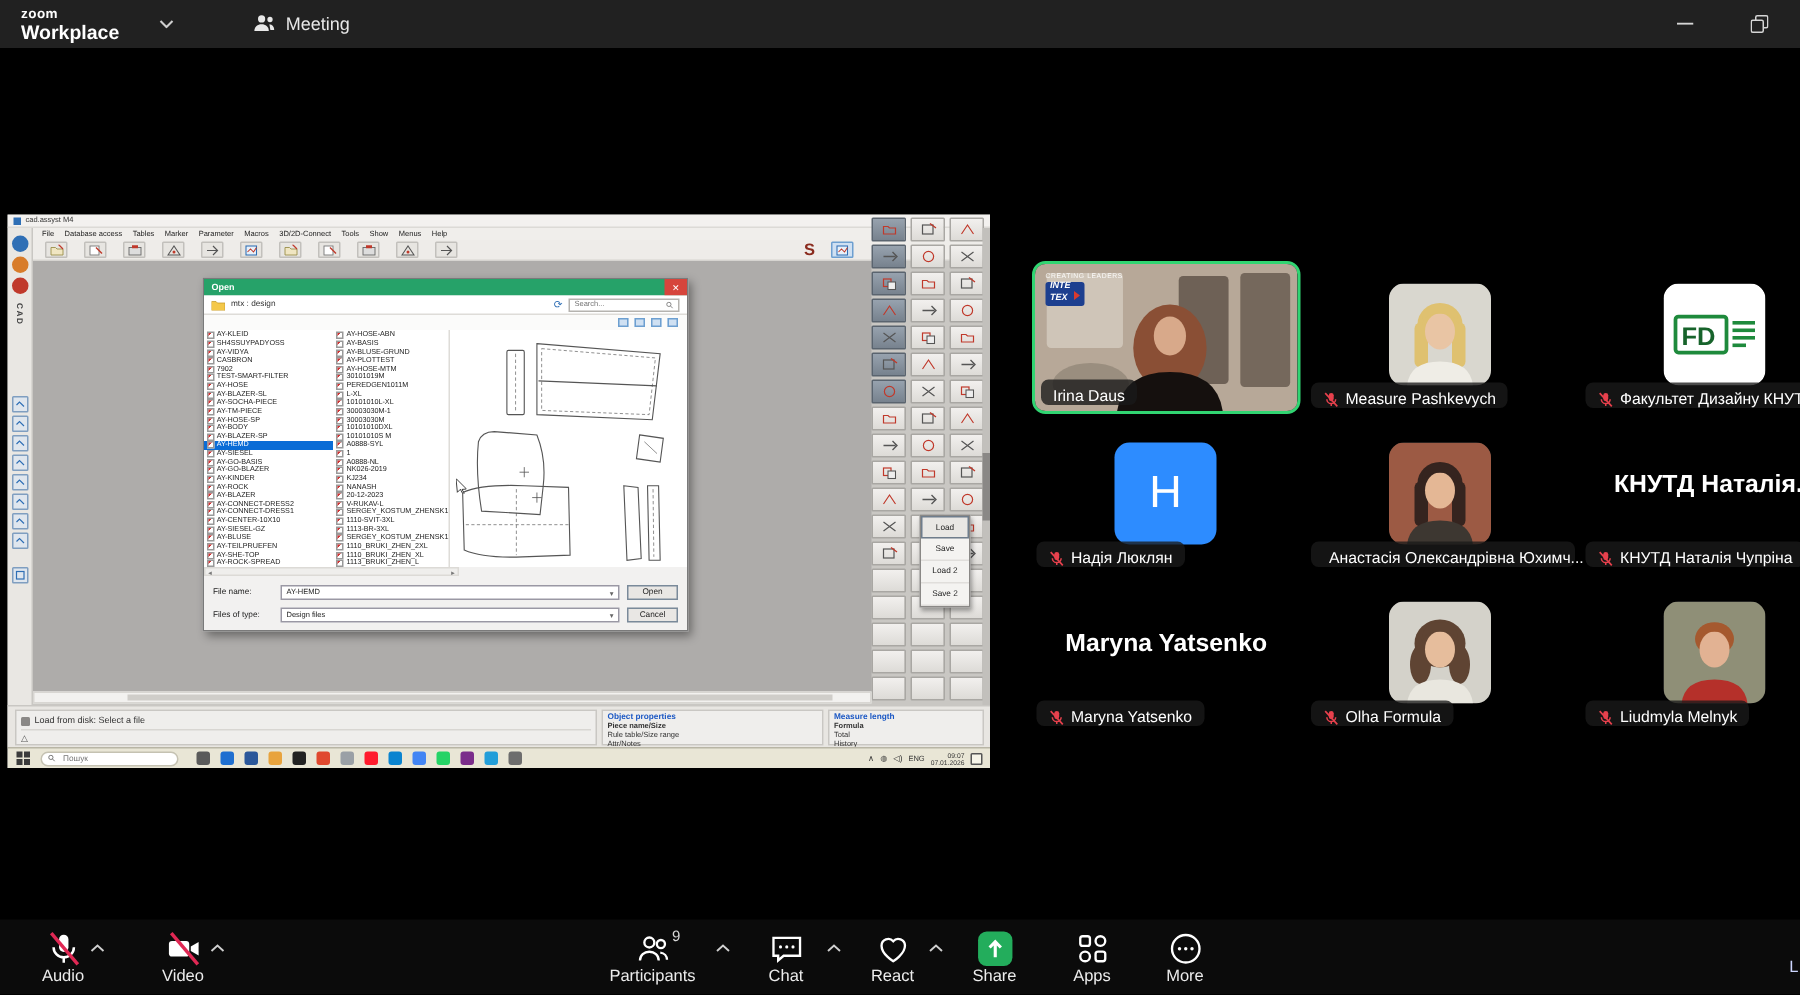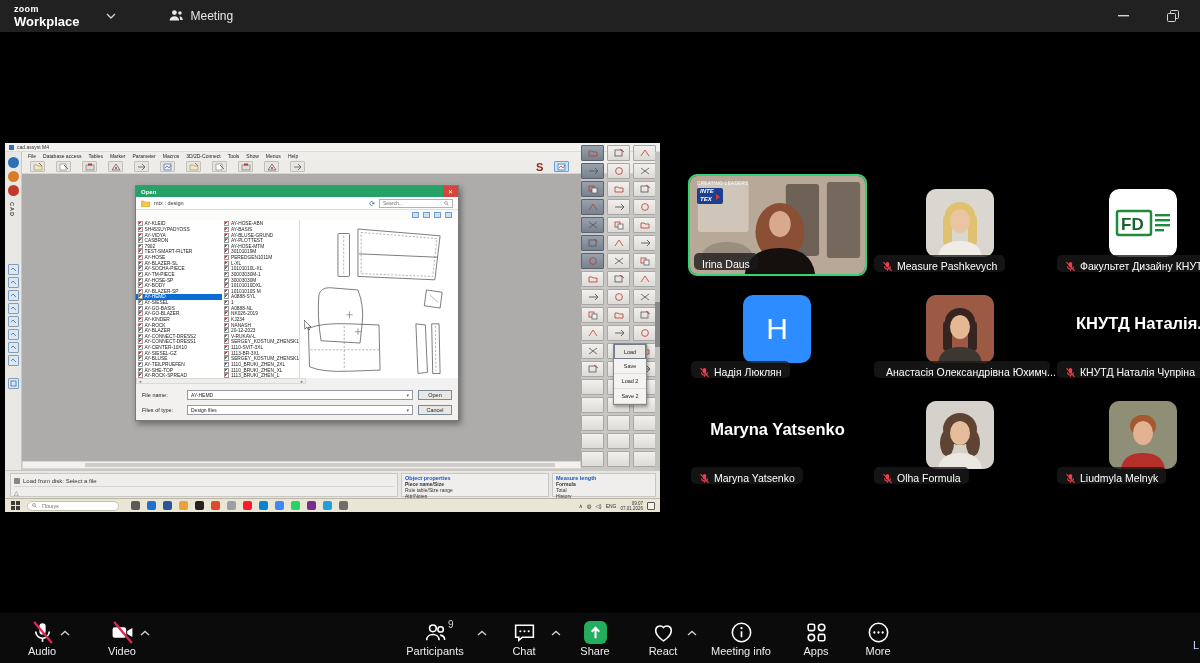--- a/index.html
+++ b/index.html
@@ -1165,49 +1165,38 @@
           </div>
 
     <span class="ctl-chev"><svg width="10" height="6" viewBox="0 0 10 6">
               <path d="M1 5l4-3.6L9 5" stroke="#cfcfcf" stroke-width="1.3" fill="none"></path>
             </svg></span>
     <div class="ctl-label">Chat</div>
   </div>
         <div class="ctl" style="width:68px">
     <div class="ctl-ico">
             <svg width="25" height="25" viewBox="0 0 24 24">
-              <rect x="1" y="1" width="22" height="22" rx="5.5" fill="var(--share_green)"></rect>
-              <path d="M12 17.5V8M8.4 11.2L12 7.5l3.6 3.7" stroke="#fff" stroke-width="2" fill="none"></path>
-            </svg>
-          </div>
-
-    <div class="ctl-label">Share</div>
-  </div>
-        <div class="ctl" style="width:68px">
-    <div class="ctl-ico">
-            <svg width="25" height="25" viewBox="0 0 24 24">
               <path d="M12 20s-7.5-4.6-7.5-10A4.3 4.3 0 0 1 12 7.2 4.3 4.3 0 0 1 19.5 10c0 5.4-7.5 10-7.5 10z" stroke="#fff" fill="none" stroke-width="1.5"></path>
             </svg>
           </div>
 
     <span class="ctl-chev"><svg width="10" height="6" viewBox="0 0 10 6">
               <path d="M1 5l4-3.6L9 5" stroke="#cfcfcf" stroke-width="1.3" fill="none"></path>
             </svg></span>
     <div class="ctl-label">React</div>
   </div>
-        <div class="ctl" style="width:88px">
+        <div class="ctl" style="width:68px">
     <div class="ctl-ico">
             <svg width="25" height="25" viewBox="0 0 24 24">
-              <circle cx="12" cy="12" r="8.8" stroke="#fff" fill="none" stroke-width="1.5"></circle>
-              <circle cx="12" cy="7.8" r="1.1" fill="#fff"></circle>
-              <line x1="12" y1="10.8" x2="12" y2="16.5" stroke="#fff" stroke-width="1.6"></line>
-            </svg>
-          </div>
-
-    <div class="ctl-label">Meeting info</div>
+              <rect x="1" y="1" width="22" height="22" rx="5.5" fill="var(--share_green)"></rect>
+              <path d="M12 17.5V8M8.4 11.2L12 7.5l3.6 3.7" stroke="#fff" stroke-width="2" fill="none"></path>
+            </svg>
+          </div>
+
+    <div class="ctl-label">Share</div>
   </div>
         <div class="ctl" style="width:62px">
     <div class="ctl-ico">
             <svg width="25" height="25" viewBox="0 0 24 24">
               <g stroke="#fff" fill="none" stroke-width="1.5">
                 <rect x="4" y="4" width="6.2" height="6.2" rx="1.6"></rect>
                 <circle cx="16.9" cy="7.1" r="3.1"></circle>
                 <rect x="13.8" y="13.8" width="6.2" height="6.2" rx="1.6"></rect>
                 <circle cx="7.1" cy="16.9" r="3.1"></circle>
               </g>

